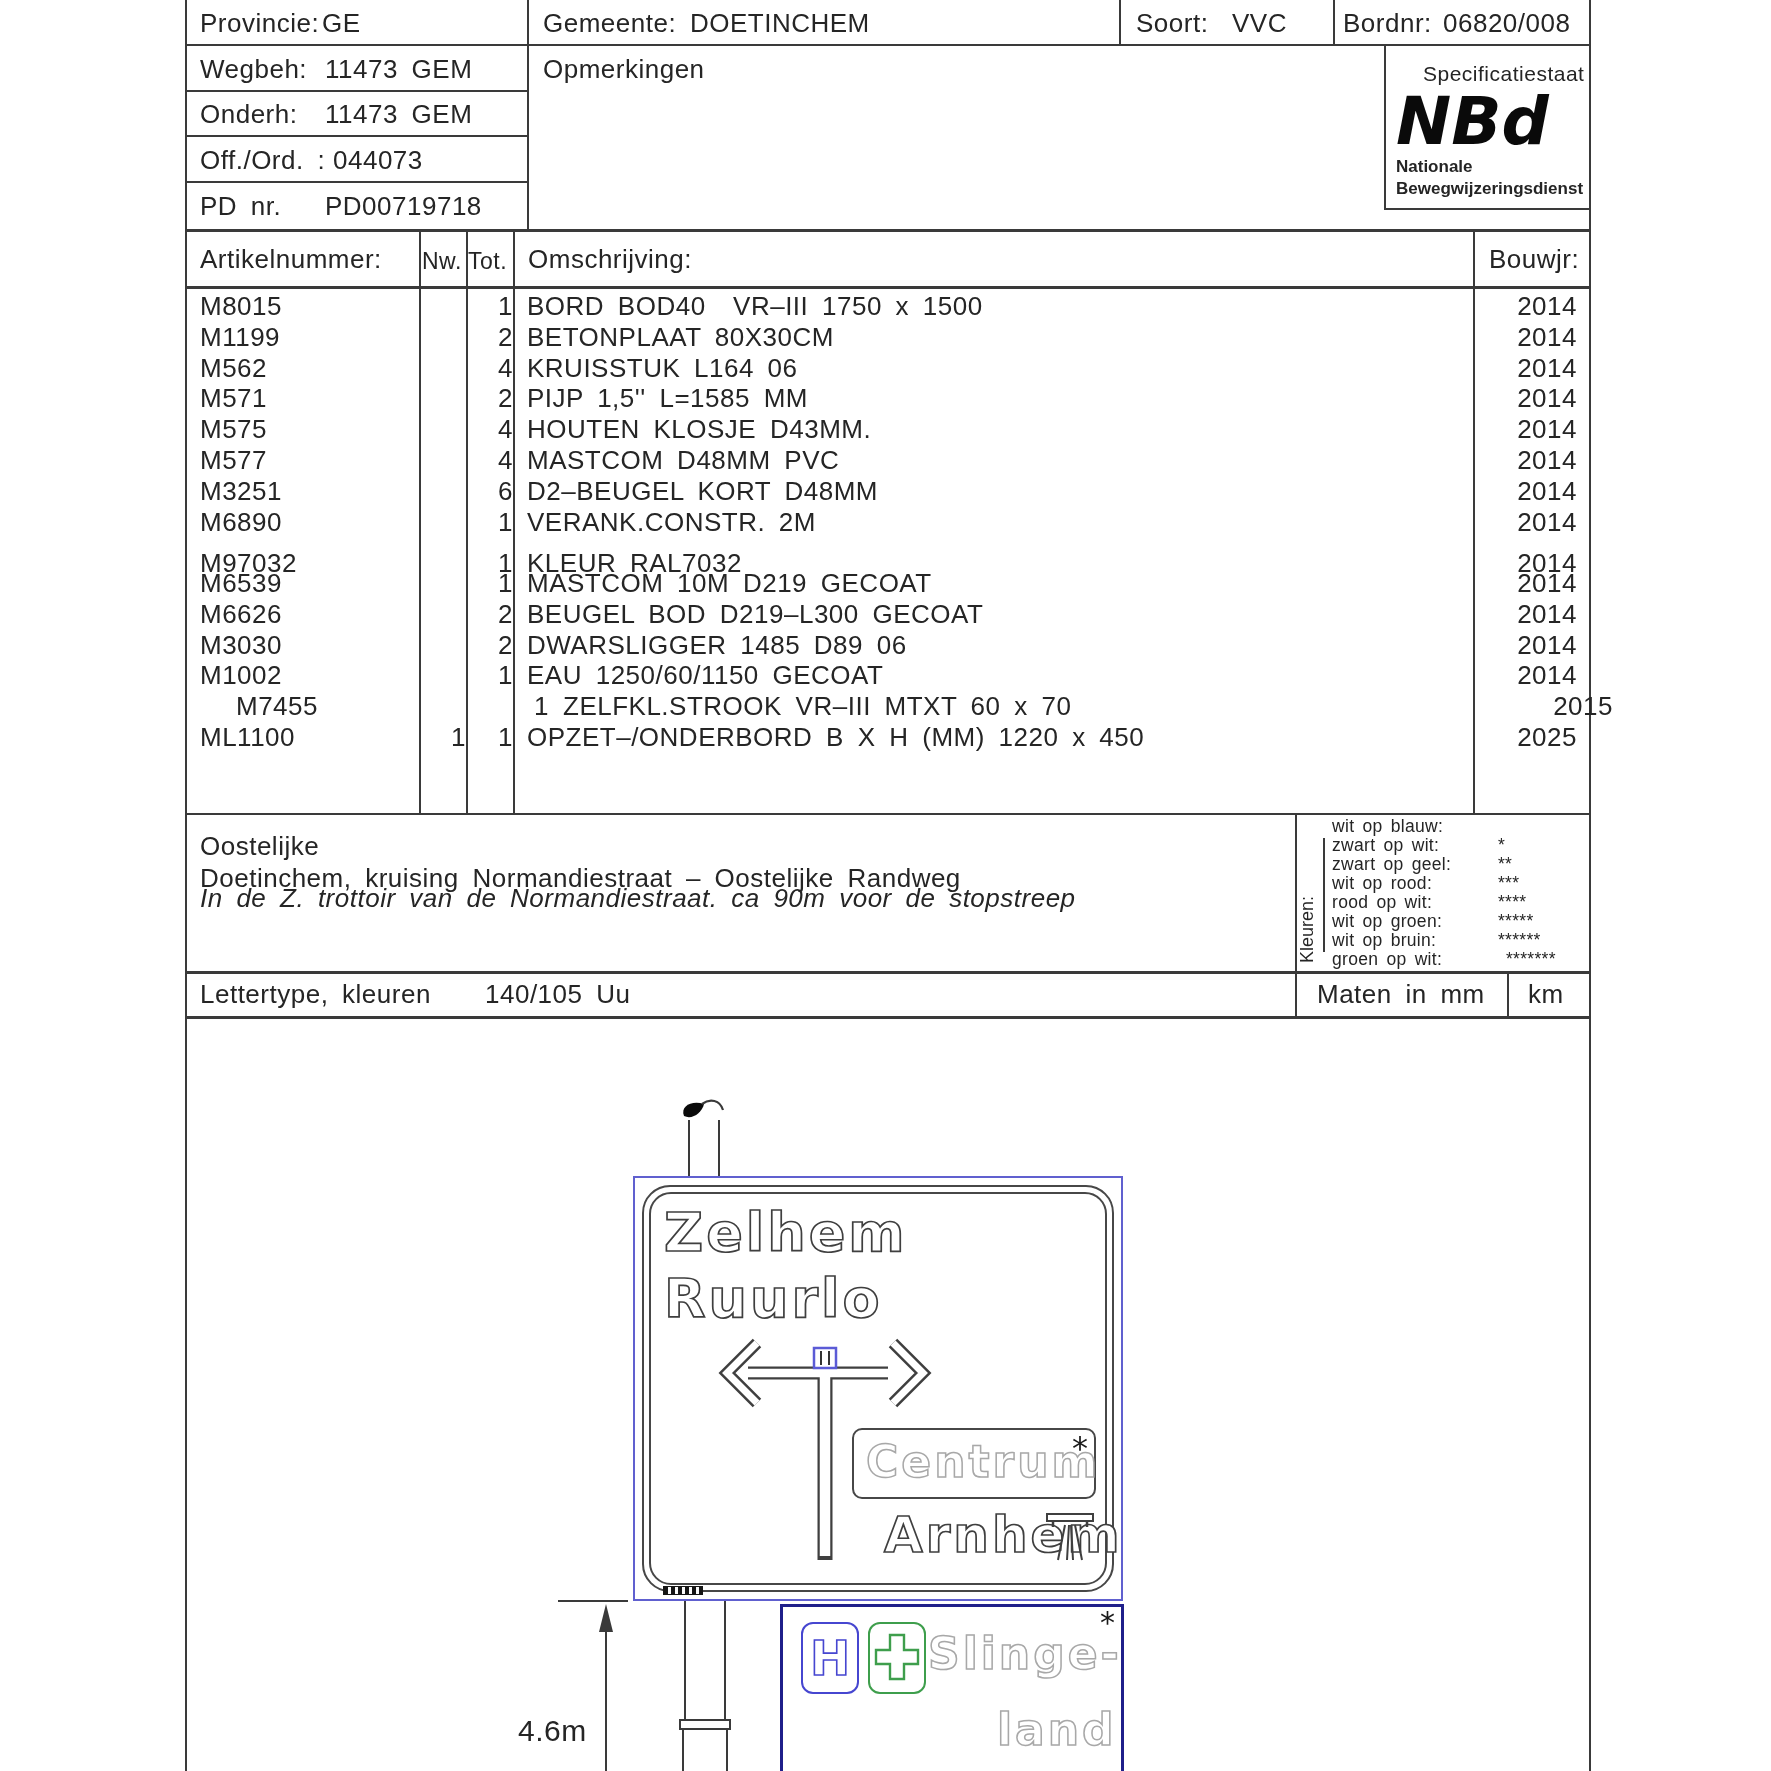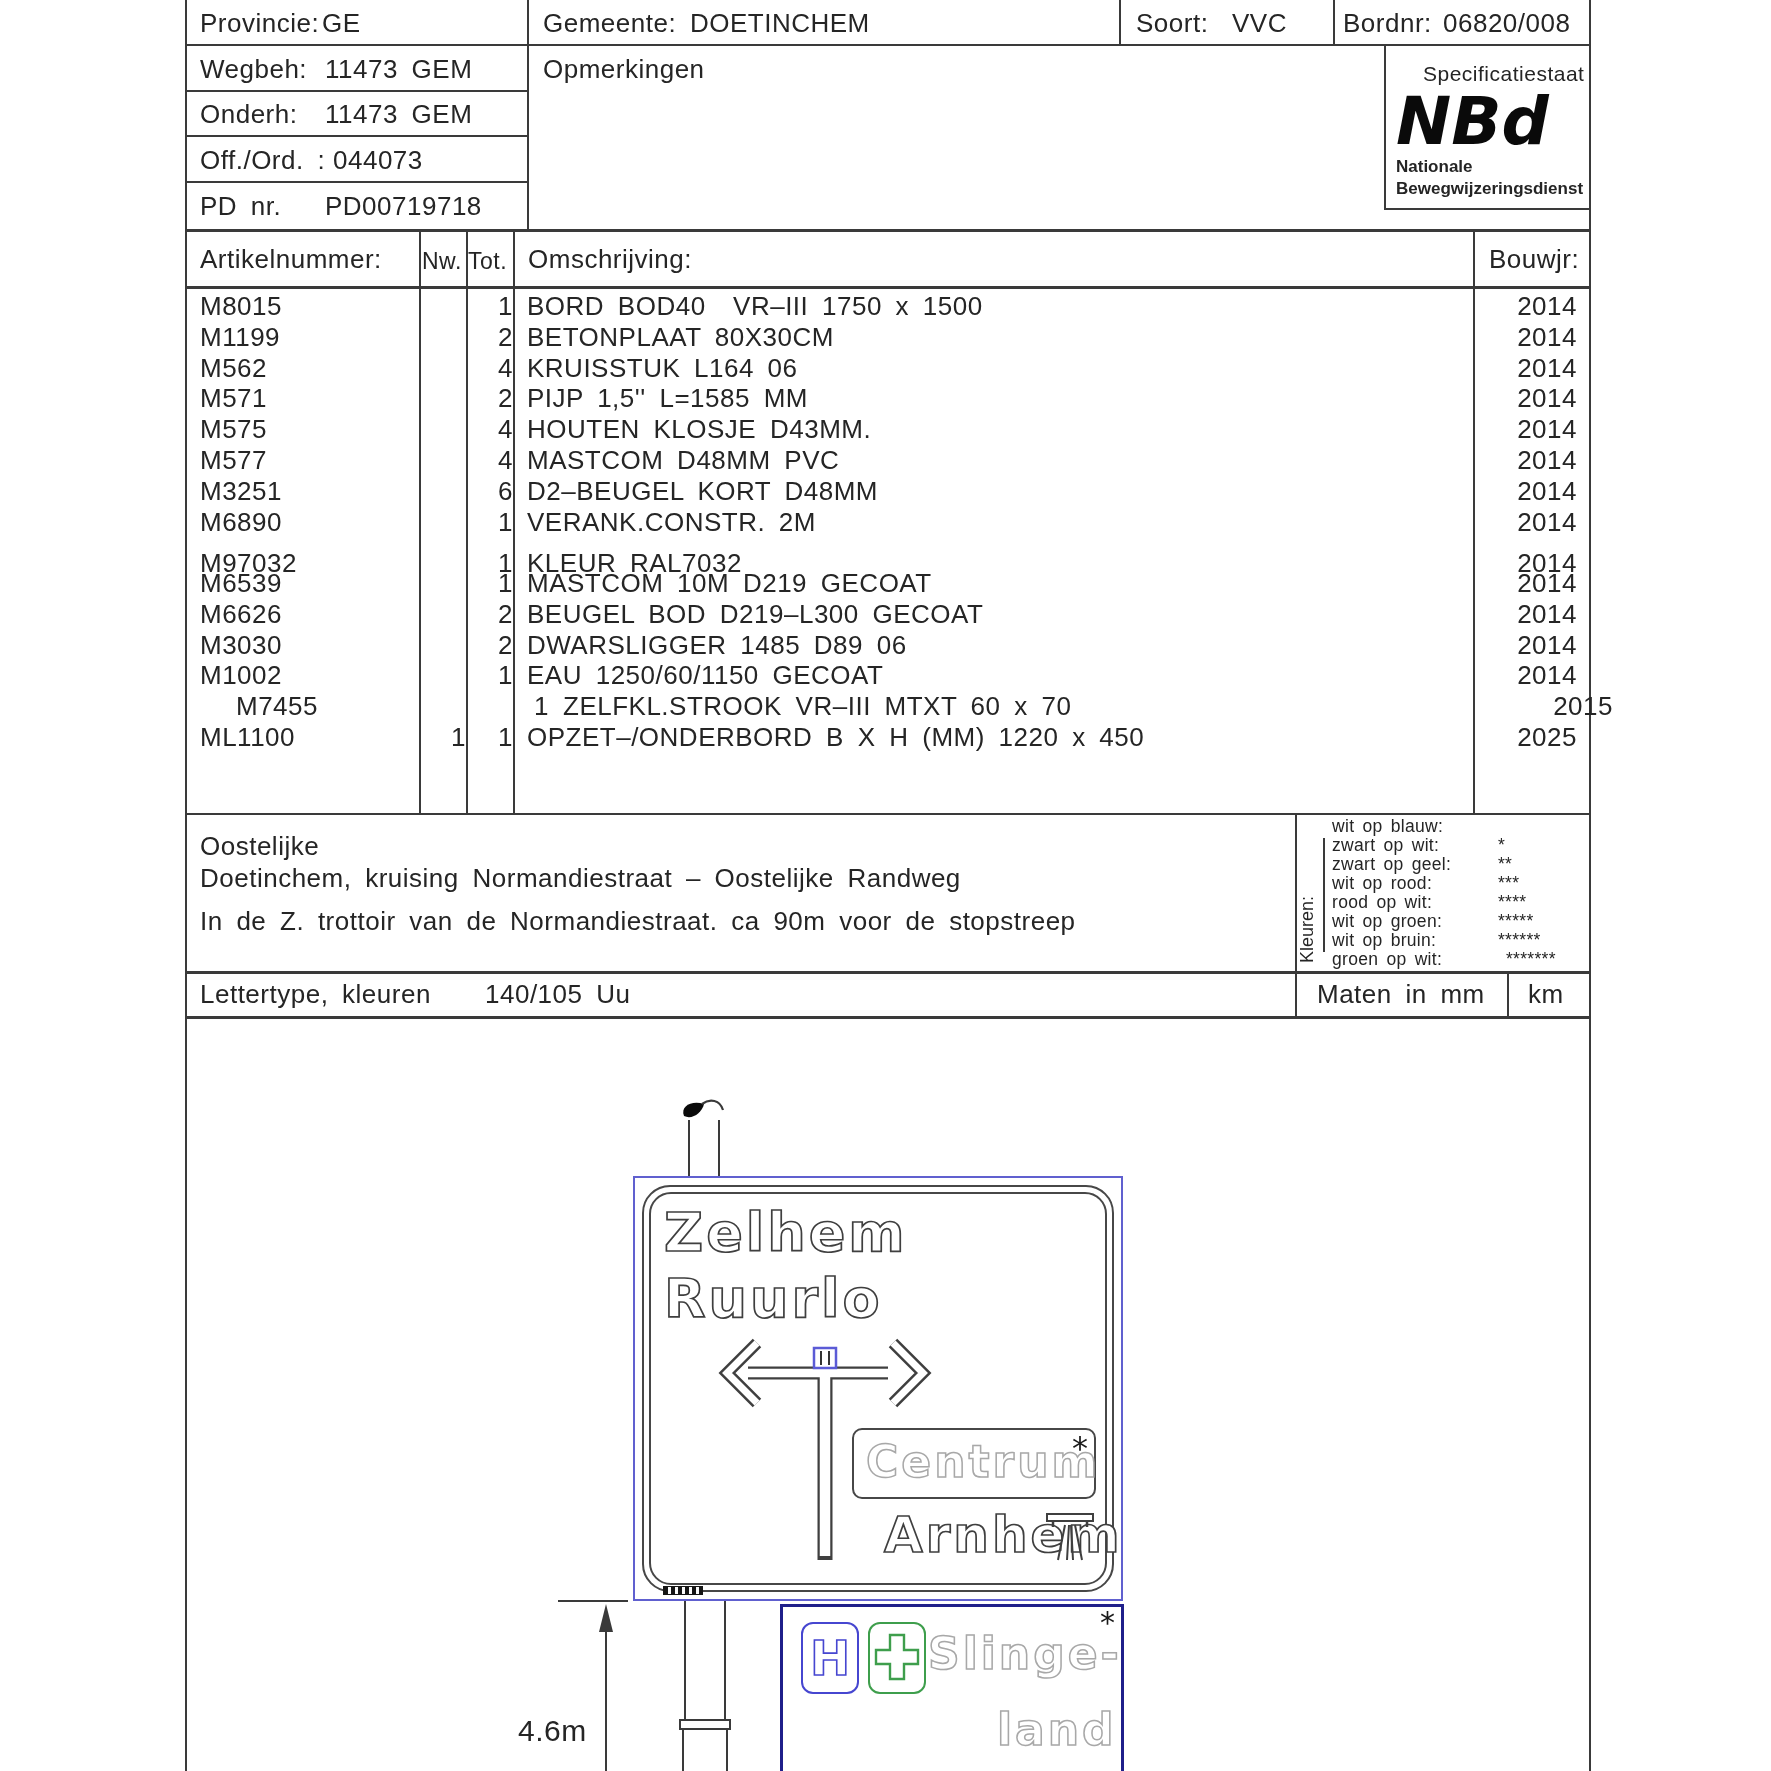--- a/index.html
+++ b/index.html
@@ -195,21 +195,21 @@
         <span class="c1">ML1100</span>
         <span class="c2">1</span>
         <span class="c3">1</span>
         <span class="c4">OPZET–/ONDERBORD B X H (MM) 1220 x 450</span>
         <span class="c5">2025</span>
       </div>
   </div>
 
   <span class="t" style="left:200px;top:832px;">Oostelijke</span>
   <span class="t" style="left:200px;top:864px;">Doetinchem, kruising Normandiestraat – Oostelijke Randweg</span>
-  <span class="t" style="left:200px;top:907px;">In de Z. trottoir van de Normandiestraat. ca 90m voor de stopstreep</span>
+  <span class="t" style="left:200px;top:884px;font-style:italic;">In de Z. trottoir van de Normandiestraat. ca 90m voor de stopstreep</span>
 
   <div class="kleuren-vert" style="left:1297px;top:833px;height:130px;">Kleuren:</div>
   <div class="abs" style="left:1332px;top:817px;">
     <div class="kl-entry" style="top:0px;">
         <span>wit op blauw:</span>
         <span class="kl-stars"></span>
       </div>
     <div class="kl-entry" style="top:19px;">
         <span>zwart op wit:</span>
         <span class="kl-stars">*</span>

